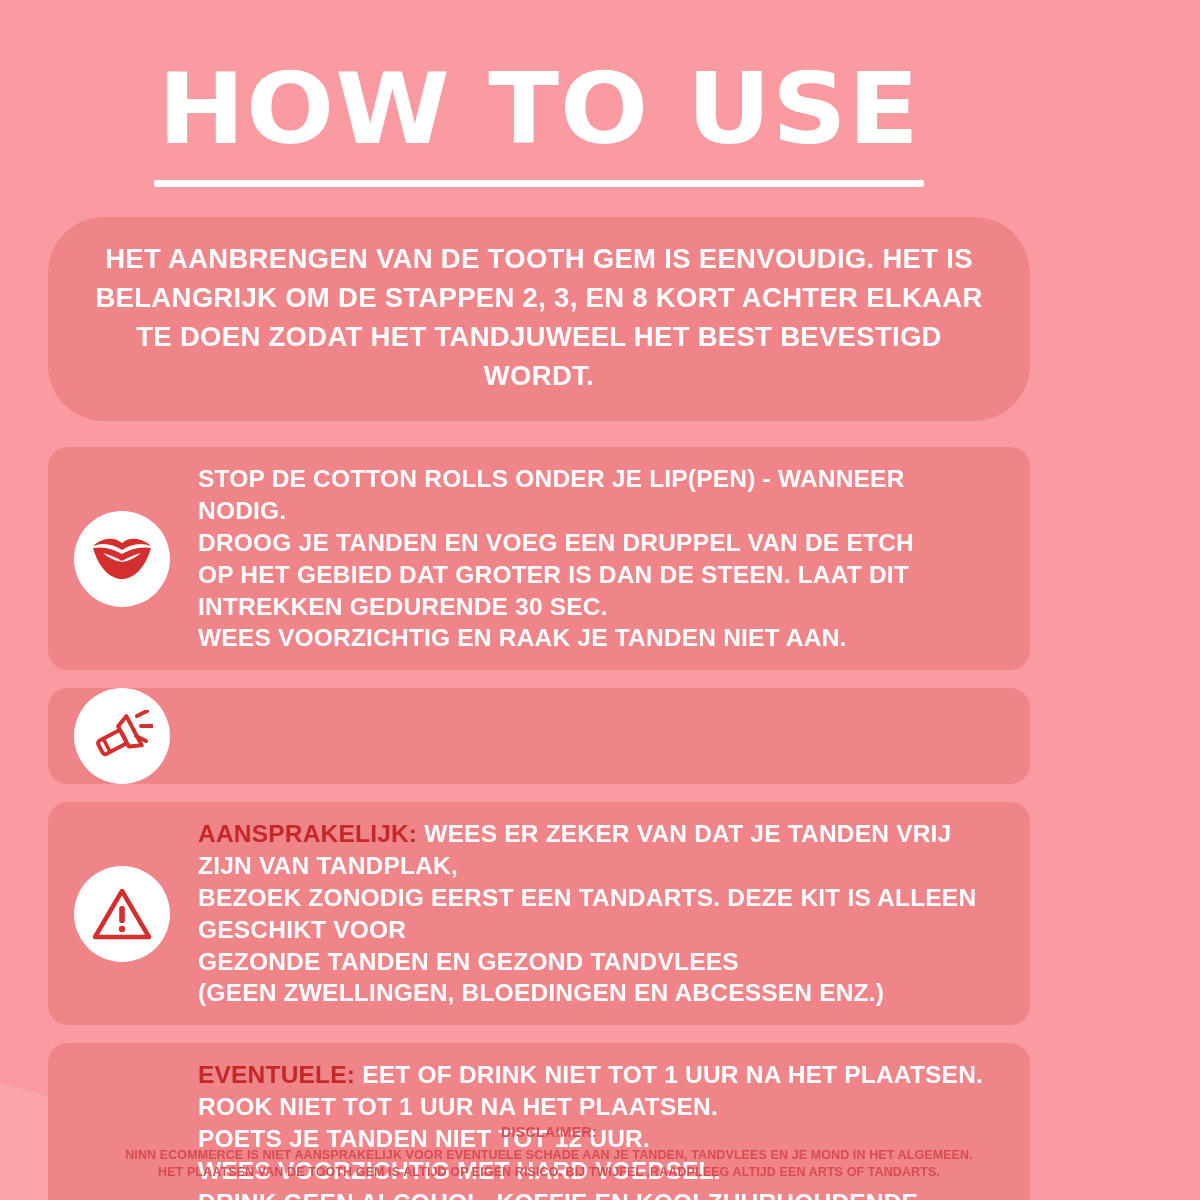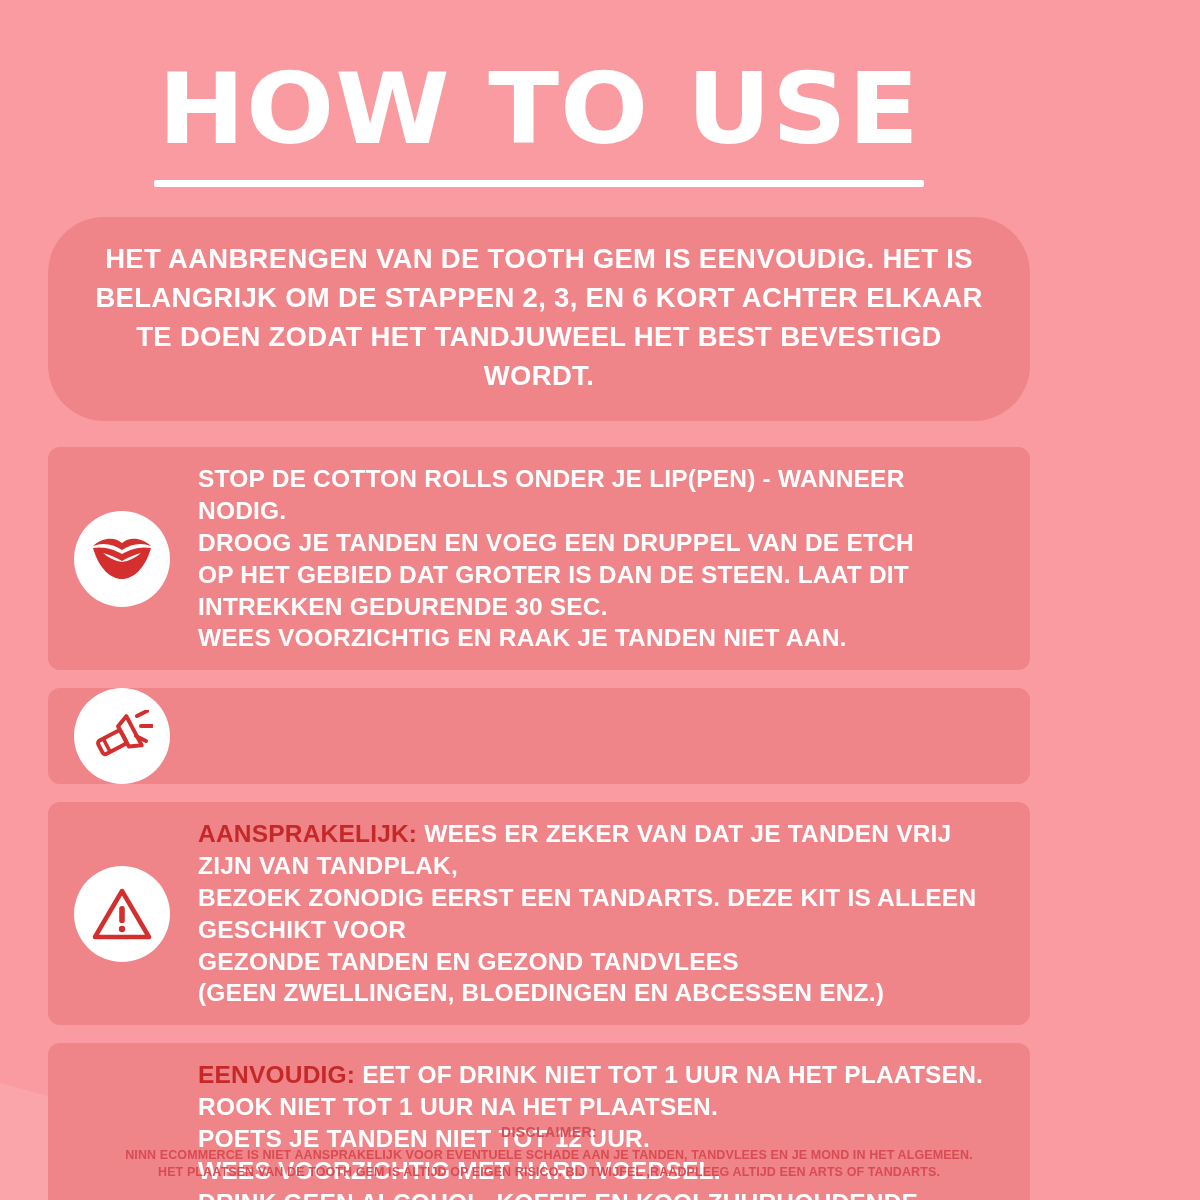--- a/index.html
+++ b/index.html
@@ -77,21 +77,21 @@
     display: flex;
     flex-direction: column;
     gap: 18px;
   }
 
   .step {
     display: flex;
     align-items: center;
     min-height: 96px;
     padding: 16px 34px 16px 150px;
-    border-radius: 12px;
+    border-radius: 20px;
     position: relative;
   }
 
   .step .badge {
     position: absolute;
     left: 26px;
     top: 50%;
     transform: translateY(-50%);
     width: 96px;
     height: 96px;
@@ -144,21 +144,21 @@
 
 <div class="page">
 
   <div class="header">
     <h1>HOW TO USE</h1>
     <div class="header-rule"></div>
   </div>
 
   <div class="panel intro">
     <p>HET AANBRENGEN VAN DE TOOTH GEM IS EENVOUDIG.
-HET IS BELANGRIJK OM DE STAPPEN 2, 3, EN 6 KORT ACHTER ELKAAR TE DOEN
+HET IS BELANGRIJK OM DE STAPPEN 2, 3, EN 8 KORT ACHTER ELKAAR TE DOEN
 ZODAT HET TANDJUWEEL HET BEST BEVESTIGD WORDT.</p>
   </div>
 
   <div class="steps">
 
     <div class="panel step">
       <span class="badge">
         <svg width="62" height="44" viewBox="0 0 62 44" aria-hidden="true">
           <path d="M31 6 C24 0 12 0 2 9 C12 5 22 7 31 13 C40 7 50 5 60 9 C50 0 38 0 31 6 Z" fill="#d32f2f"></path>
           <path d="M2 11 C14 9 24 13 31 17 C38 13 48 9 60 11 C54 32 42 42 31 42 C20 42 8 32 2 11 Z" fill="#d32f2f"></path>
@@ -198,21 +198,21 @@
         </svg>
       </span>
       <div class="body"><span class="lead">AANSPRAKELIJK:</span><span> WEES ER ZEKER VAN DAT JE TANDEN VRIJ ZIJN VAN TANDPLAK,
 BEZOEK ZONODIG EERST EEN TANDARTS. DEZE KIT IS ALLEEN GESCHIKT VOOR
 GEZONDE TANDEN EN GEZOND TANDVLEES
 (GEEN ZWELLINGEN, BLOEDINGEN EN ABCESSEN ENZ.)</span></div>
     </div>
 
     <div class="panel step">
 
-      <div class="body"><span class="lead">EENVOUDIG:</span><span> EET OF DRINK NIET TOT 1 UUR NA HET PLAATSEN.
+      <div class="body"><span class="lead">EVENTUELE:</span><span> EET OF DRINK NIET TOT 1 UUR NA HET PLAATSEN.
 ROOK NIET TOT 1 UUR NA HET PLAATSEN.
 POETS JE TANDEN NIET TOT 12 UUR.
 WEES VOORZICHTIG MET HARD VOEDSEL.
 DRINK GEEN ALCOHOL, KOFFIE EN KOOLZUURHOUDENDE DRANKEN, VRUCHTEN SAPPEN
 EN ANDERE ZURE DRANKEN, GEDURENDE 24 UUR.</span></div>
     </div>
 
   </div>
 
   <div class="disclaimer">

